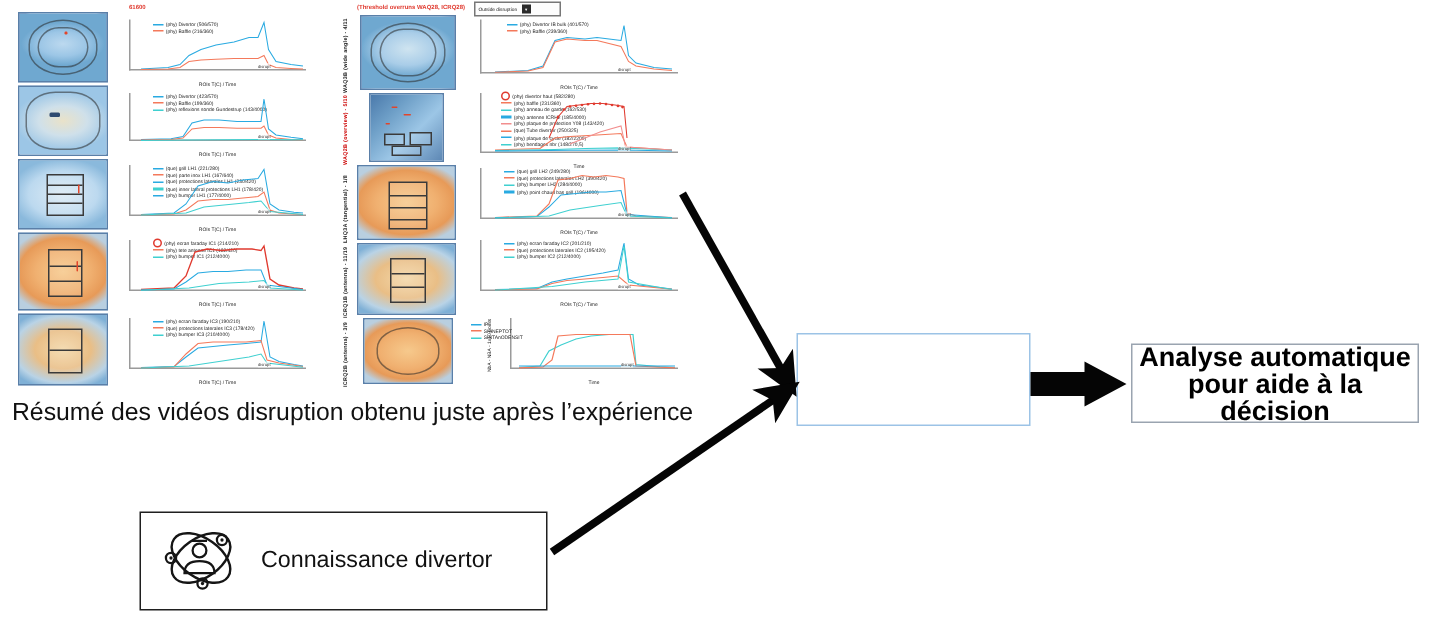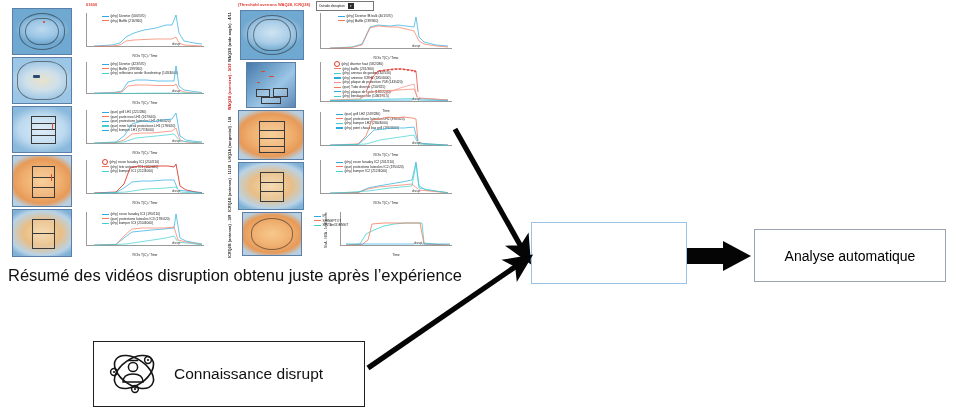--- a/index.html
+++ b/index.html
@@ -72,21 +72,21 @@
               justify-content:center;color:#fff;font-size:3px;}
 
   
   .cap-text{position:absolute;font-size:16.5px;color:#111;white-space:nowrap;}
 
   .flowbox{position:absolute;background:#fff;display:flex;align-items:center;
            justify-content:center;text-align:center;box-sizing:border-box;}
   #llm-box{left:531px;top:222px;width:156px;height:62px;border:1.6px solid #9cc3e6;}
   #llm-box .t{font-size:17px;font-weight:bold;color:#2e74b5;line-height:21px;}
   #decision-box{left:754px;top:229px;width:192px;height:53px;border:1.4px solid #9aa4b0;}
-  #decision-box .t{font-size:14px;font-weight:normal;color:#000;line-height:18px;}
+  #decision-box .t{font-size:18px;font-weight:bold;color:#000;line-height:18px;}
   #expert-box{left:93px;top:341px;width:272px;height:66px;border:1.6px solid #1f1f1f;
               justify-content:flex-start;}
   #expert-box .t{font-size:15.5px;color:#111;}
 
   svg.ovl{position:absolute;left:0;top:0;width:953px;height:415px;overflow:visible;
           pointer-events:none;}
 </style>
 </head>
 <body>
 
@@ -492,20 +492,21 @@
 <div class="cap-text" style="left:8px;top:266px;">Résumé des vidéos disruption obtenu juste après l’expérience</div>
 
 <div class="flowbox" id="llm-box">
   <div class="t">
   </div>
 </div>
 
 <div class="flowbox" id="decision-box">
   <div class="t">
     <div>Analyse automatique</div>
+    <div>pour aide à la décision</div>
   </div>
 </div>
 
 <div class="flowbox" id="expert-box">
   <span style="flex:0 0 auto;margin-left:14px;margin-right:14px;display:block;">
     <svg width="52" height="50" viewBox="0 0 52 50">
       <g fill="none" stroke="#151515" stroke-width="1.6">
         <ellipse cx="26" cy="25" rx="22" ry="13" transform="rotate(35 26 25)"></ellipse>
         <ellipse cx="26" cy="25" rx="22" ry="13" transform="rotate(-35 26 25)"></ellipse>
       </g>
@@ -519,21 +520,21 @@
           <circle cx="40" cy="13" r="1.1"></circle>
           <circle cx="27" cy="42" r="1.1"></circle>
       </g>
       <g stroke="#151515" stroke-width="1.5" fill="none">
         <circle cx="25" cy="20" r="4.6"></circle>
         <path d="M15 35 q0 -8 10 -8 q10 0 10 8 z"></path>
         <path d="M20 13.5 h10"></path>
       </g>
     </svg>
   </span>
-  <span class="t">Connaissance disrupt</span>
+  <span class="t">Connaissance divertor</span>
 </div>
 
 <svg class="ovl" viewBox="0 0 953 415">
   <defs>
     <marker id="ah" markerWidth="6" markerHeight="6" refX="4.4" refY="3" orient="auto" markerUnits="strokeWidth">
       <path d="M0,0.4 L5.6,3 L0,5.6 L1.4,3 Z" fill="#050505"></path>
     </marker>
   </defs>
 
   <line x1="455" y1="129" x2="528" y2="259" stroke="#050505" stroke-width="5.2" marker-end="url(#ah)"></line>

